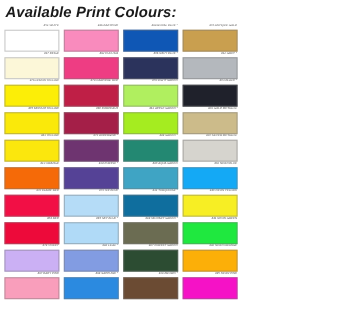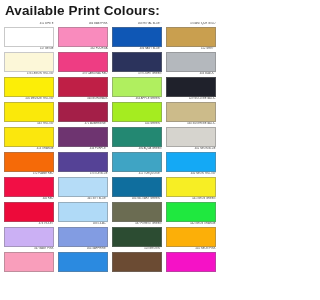--- a/index.html
+++ b/index.html
@@ -2,21 +2,21 @@
 <html><head>
 <meta charset="utf-8">
 <style>
   html,body{margin:0;padding:0;}
   body{
     width:220px;height:300px;
     background:#ffffff;
     font-family:"Liberation Sans", sans-serif;
     overflow:hidden;
   }
-  .page{width:220px;height:220px;position:relative;box-sizing:border-box;padding:2px 4px 0 4px;}
+  .page{width:220px;height:220px;position:relative;box-sizing:border-box;padding:2px 4px 0 4px;font-style:italic;}
   .page-title{
     font-size:13.5px;
     font-weight:700;
     letter-spacing:0.1px;
     color:#1a1a1a;
     line-height:16px;
     margin:1px 0 3px 1px;
     white-space:nowrap;
   }
   .grid{

